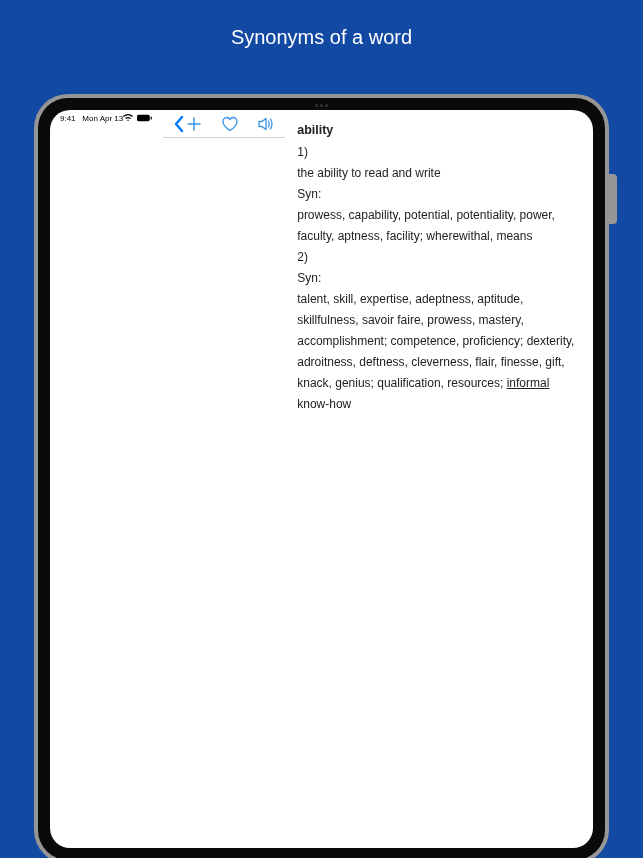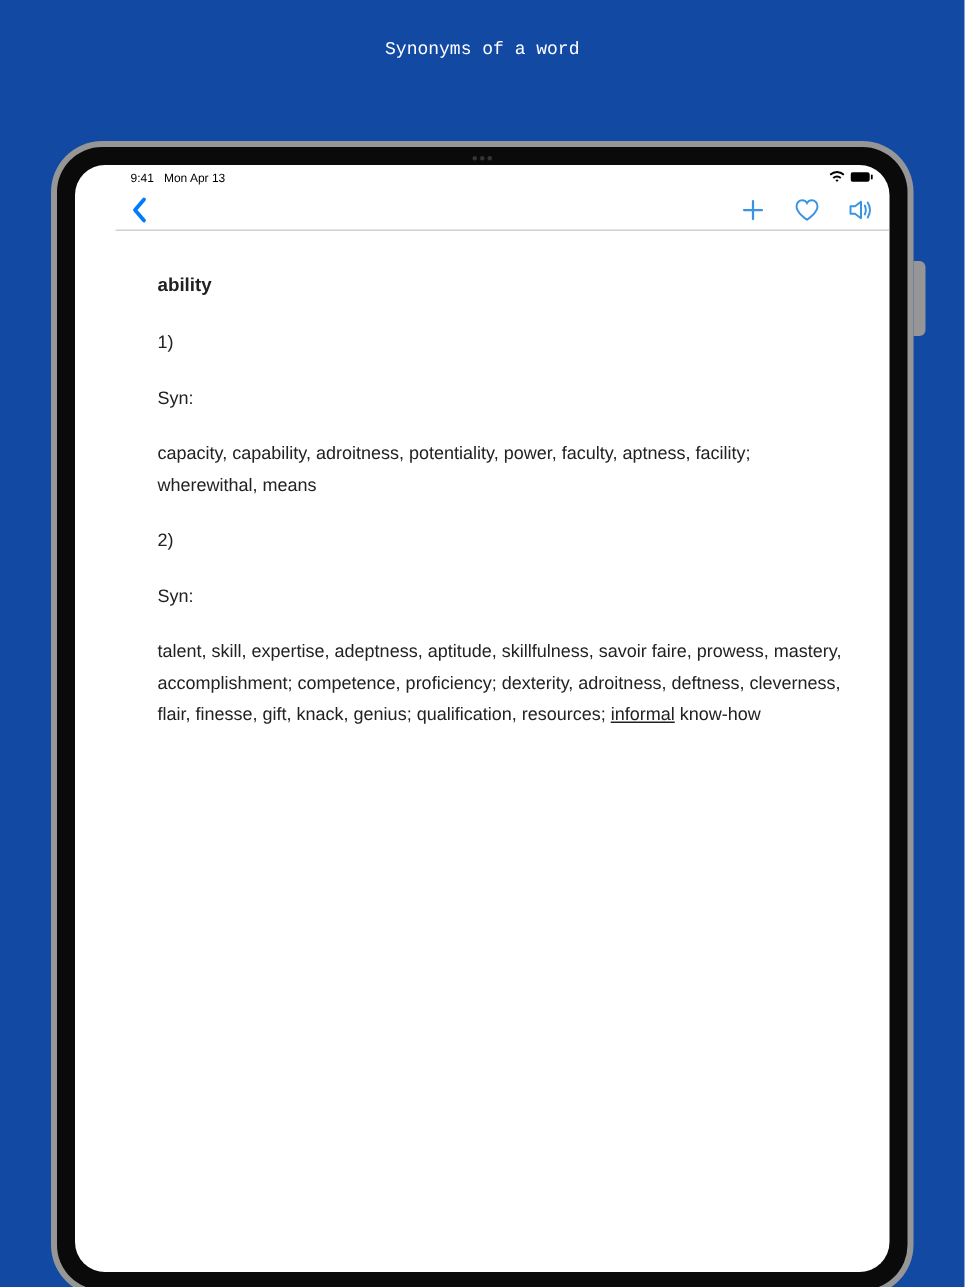--- a/index.html
+++ b/index.html
@@ -12,26 +12,25 @@
       width: 643px;
       height: 858px;
       background: #1249a3;
       font-family: -apple-system, BlinkMacSystemFont, "Helvetica Neue", Arial, sans-serif;
       overflow: hidden;
       position: relative;
     }
     
     .page-title {
       color: #ffffff;
-      font-size: 12px;
+      font-size: 20px;
       font-weight: 400;
       text-align: center;
       padding-top: 26px;
       padding-bottom: 30px;
-      font-family: Liberation Mono, monospace;
     }
     
     .tablet-outer {
       position: absolute;
       left: 34px;
       top: 94px;
       width: 575px;
       height: 770px;
       background: #969696;
       border-radius: 34px;
@@ -77,22 +76,21 @@
       border-radius: 0 4px 4px 0;
     }
     
     .screen {
       width: 100%;
       height: 100%;
       background: #ffffff;
       border-radius: 20px;
       overflow: hidden;
       display: flex;
-      flex-direction: column;
-      padding-left: 27px;
+      flex-direction: row;
     }
     
     .status-bar {
       height: 16px;
       display: flex;
       align-items: center;
       justify-content: space-between;
       padding: 0 10px;
       font-size: 8px;
       color: #000;
@@ -175,21 +173,21 @@
     .syn-label {
       font-weight: 400;
     }
     
     .underlined {
       text-decoration: underline;
       text-align: center;
     }
     
     .entry-line {
-      margin: 16px;
+      margin: 0;
     }
   </style>
 </head>
 <body>
 
 <div class="page-title">Synonyms of a word</div>
 
 <div class="tablet-outer">
   <div class="side-button"></div>
   <div class="tablet-frame">
@@ -244,22 +242,23 @@
               <path d="M13.5 3 Q16.5 8 13.5 13"></path>
             </svg>
           </div>
         </div>
       </div>
 
       <div class="content">
         <div class="headword entry-line">ability</div>
 
         <div class="entry-line">1)</div>
+        <div class="entry-line">the ability to read and write</div>
         <div class="syn-label entry-line">Syn:</div>
-        <div class="entry-line">capacity, capability, adroitness, potentiality, power, faculty, aptness, facility; wherewithal, means</div>
+        <div class="entry-line">prowess, capability, potential, potentiality, power, faculty, aptness, facility; wherewithal, means</div>
 
         <div class="entry-line">2)</div>
         <div class="syn-label entry-line">Syn:</div>
         <div class="entry-line">
           <span>talent, skill, expertise, adeptness, aptitude, skillfulness, savoir faire, prowess, mastery, accomplishment; competence, proficiency; dexterity, adroitness, deftness, cleverness, flair, finesse, gift, knack, genius; qualification, resources; </span><span class="underlined">informal</span><span> know-how</span>
         </div>
       </div>
 
     </div>
   </div>

